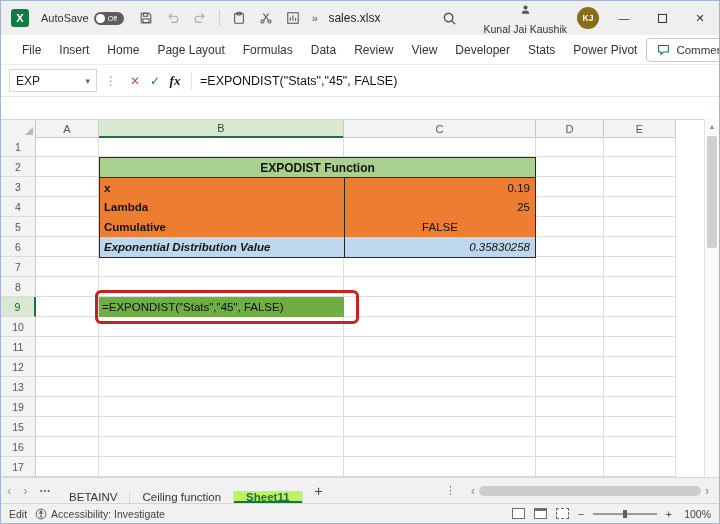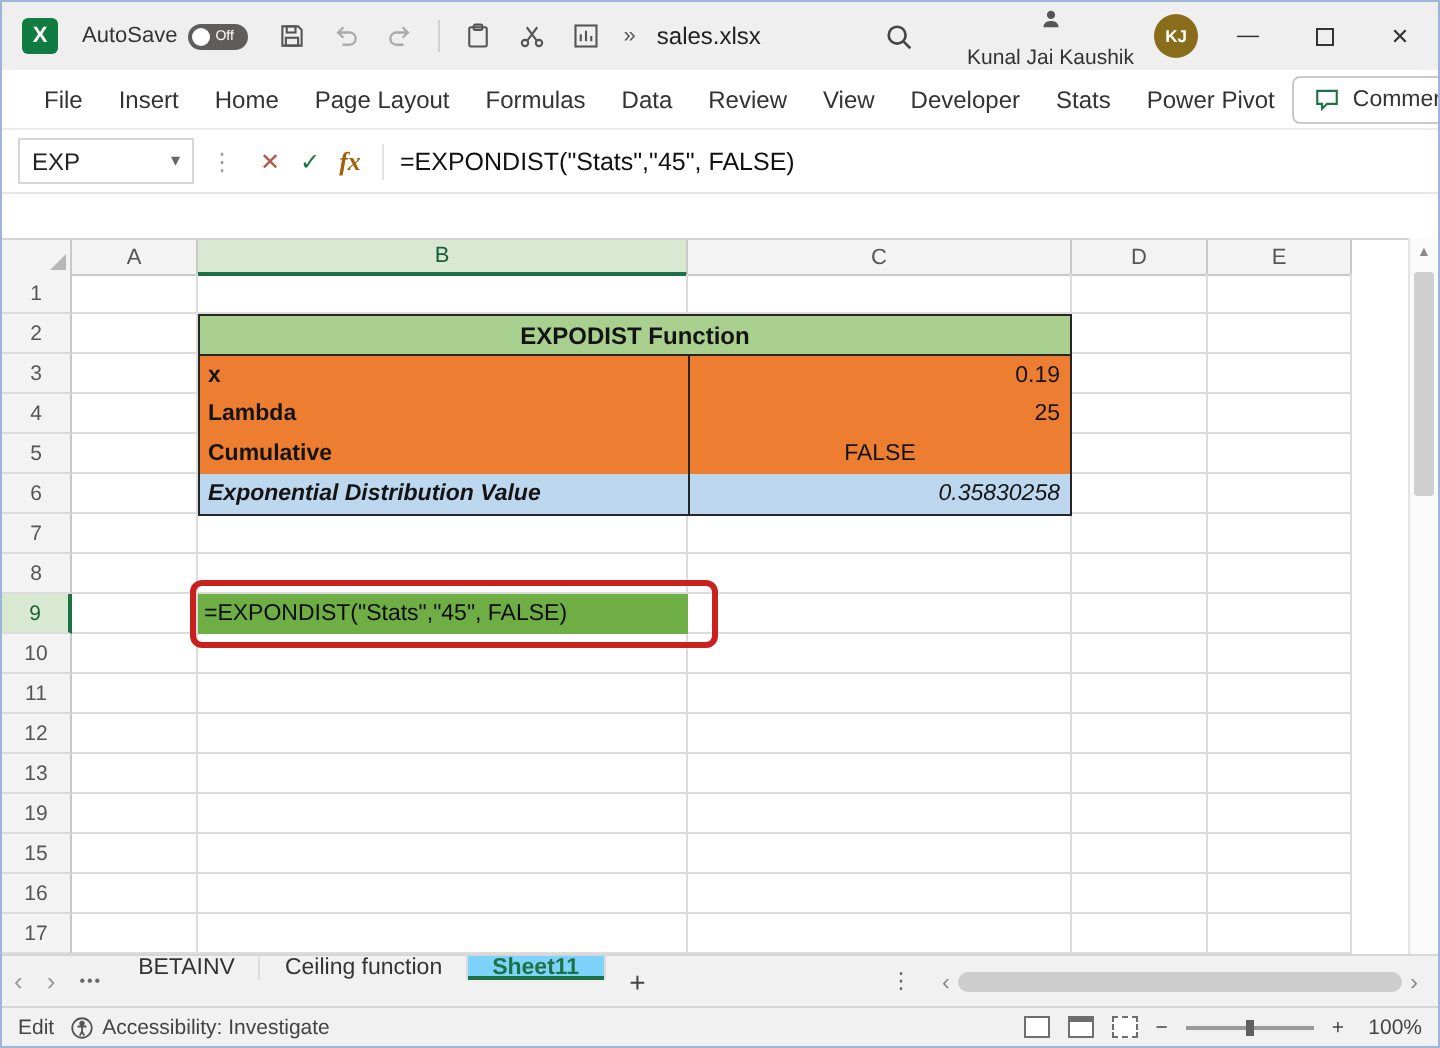--- a/index.html
+++ b/index.html
@@ -36,21 +36,21 @@
   .comments-btn { display:flex; align-items:center; gap:5px; border:1px solid #c9c9c9; border-radius:4px; padding:3px 8px; font-size:11.5px; color:#333; background:#fff; }
 
   
   .formula-bar { height:32px; display:flex; align-items:center; background:#fff; padding-left:8px; border-bottom:1px solid #e6e6e6; }
   .name-box { width:88px; height:23px; border:1px solid #d6d6d6; display:flex; align-items:center; padding:0 6px; font-size:12px; color:#222; }
   .name-box .dd { margin-left:auto; color:#666; font-size:9px; }
   .fb-dots { color:#9a9a9a; font-size:12px; padding:0 8px; }
   .fb-btn { width:20px; text-align:center; font-size:12px; }
   .fb-x { color:#b9564a; font-weight:bold; }
   .fb-check { color:#1e7145; font-weight:bold; }
-  .fb-fx { font-family:"Liberation Serif","DejaVu Serif",serif; font-style:italic; font-weight:bold; color:#a16207; font-size:13px; }
+  .fb-fx { font-family:"Liberation Serif","DejaVu Serif",serif; font-style:italic; font-weight:bold; color:#0f172a; font-size:13px; }
   .fb-sep { width:1px; height:18px; background:#e3e3e3; margin:0 8px 0 6px; }
   .fb-text { font-size:12.5px; color:#111; }
 
   .white-gap { height:22px; background:#fff; }
 
   
   .grid { height:358px; position:relative; background:#fff; }
   .col-headers { display:flex; height:18px; border-top:1px solid #d5d5d5; }
   .corner { width:35px; height:18px; background:#f3f3f3; border-right:1px solid #c9c9c9; border-bottom:1px solid #c9c9c9; position:relative; }
   .corner:after { content:""; position:absolute; right:2px; bottom:2px; border-style:solid; border-width:0 0 8px 8px; border-color:transparent transparent #b7b7b7 transparent; }
@@ -75,23 +75,23 @@
   .red-box { position:absolute; left:59px; top:153px; width:264px; height:34px; border:3px solid #C9211E; border-radius:6px; z-index:4; pointer-events:none; }
 
   .v-scroll { position:absolute; right:0; top:0; width:15px; height:358px; background:#fafafa; border-left:1px solid #e4e4e4; }
   .v-arrow { height:15px; display:flex; align-items:center; justify-content:center; font-size:7px; color:#8a8a8a; }
   .v-thumb { position:absolute; left:2px; top:17px; width:10px; height:112px; background:#cfcfcf; border-radius:2px; }
 
   
   .sheet-bar { height:26px; display:flex; align-items:stretch; background:#f1f1f1; border-top:1px solid #d6d6d6; font-size:11.5px; }
   .snav { display:flex; align-items:center; color:#9a9a9a; padding:0 6px; font-size:13px; }
   .sdots { display:flex; align-items:center; color:#666; font-size:8px; letter-spacing:1px; padding:0 6px; }
-  .sheet-tabs { display:flex; align-items:flex-start; }
+  .sheet-tabs { display:flex; align-items:flex-end; }
   .sheet-tab { display:flex; align-items:center; padding:0 12px; color:#333; border-right:1px solid #ddd; white-space:nowrap; }
-  .sheet-tab.active { background:#7dd3fc; color:#1e7145; font-weight:bold; box-shadow:inset 0 -2px 0 #1e7145; }
+  .sheet-tab.active { background:#bef264; color:#1e7145; font-weight:bold; box-shadow:inset 0 -2px 0 #1e7145; }
   .add-sheet { display:flex; align-items:center; padding:0 12px; font-size:14px; color:#444; }
   .sheet-more { display:flex; align-items:center; margin-left:auto; color:#666; padding:0 8px; font-size:11px; }
   .h-scroll { width:252px; display:flex; align-items:center; padding:0 3px; margin-right:3px; }
   .h-arrow { color:#8a8a8a; font-size:12px; padding:0 4px; }
   .h-thumb { flex:1; height:10px; background:#cdcdcd; border-radius:5px; }
 
   
   .status-bar { height:20px; display:flex; align-items:center; background:#f1f1f1; border-top:1px solid #d6d6d6; font-size:10.5px; color:#444; padding:0 8px; gap:8px; }
   .sb-item { display:flex; align-items:center; gap:4px; }
   .sb-right { margin-left:auto; display:flex; align-items:center; gap:9px; }

